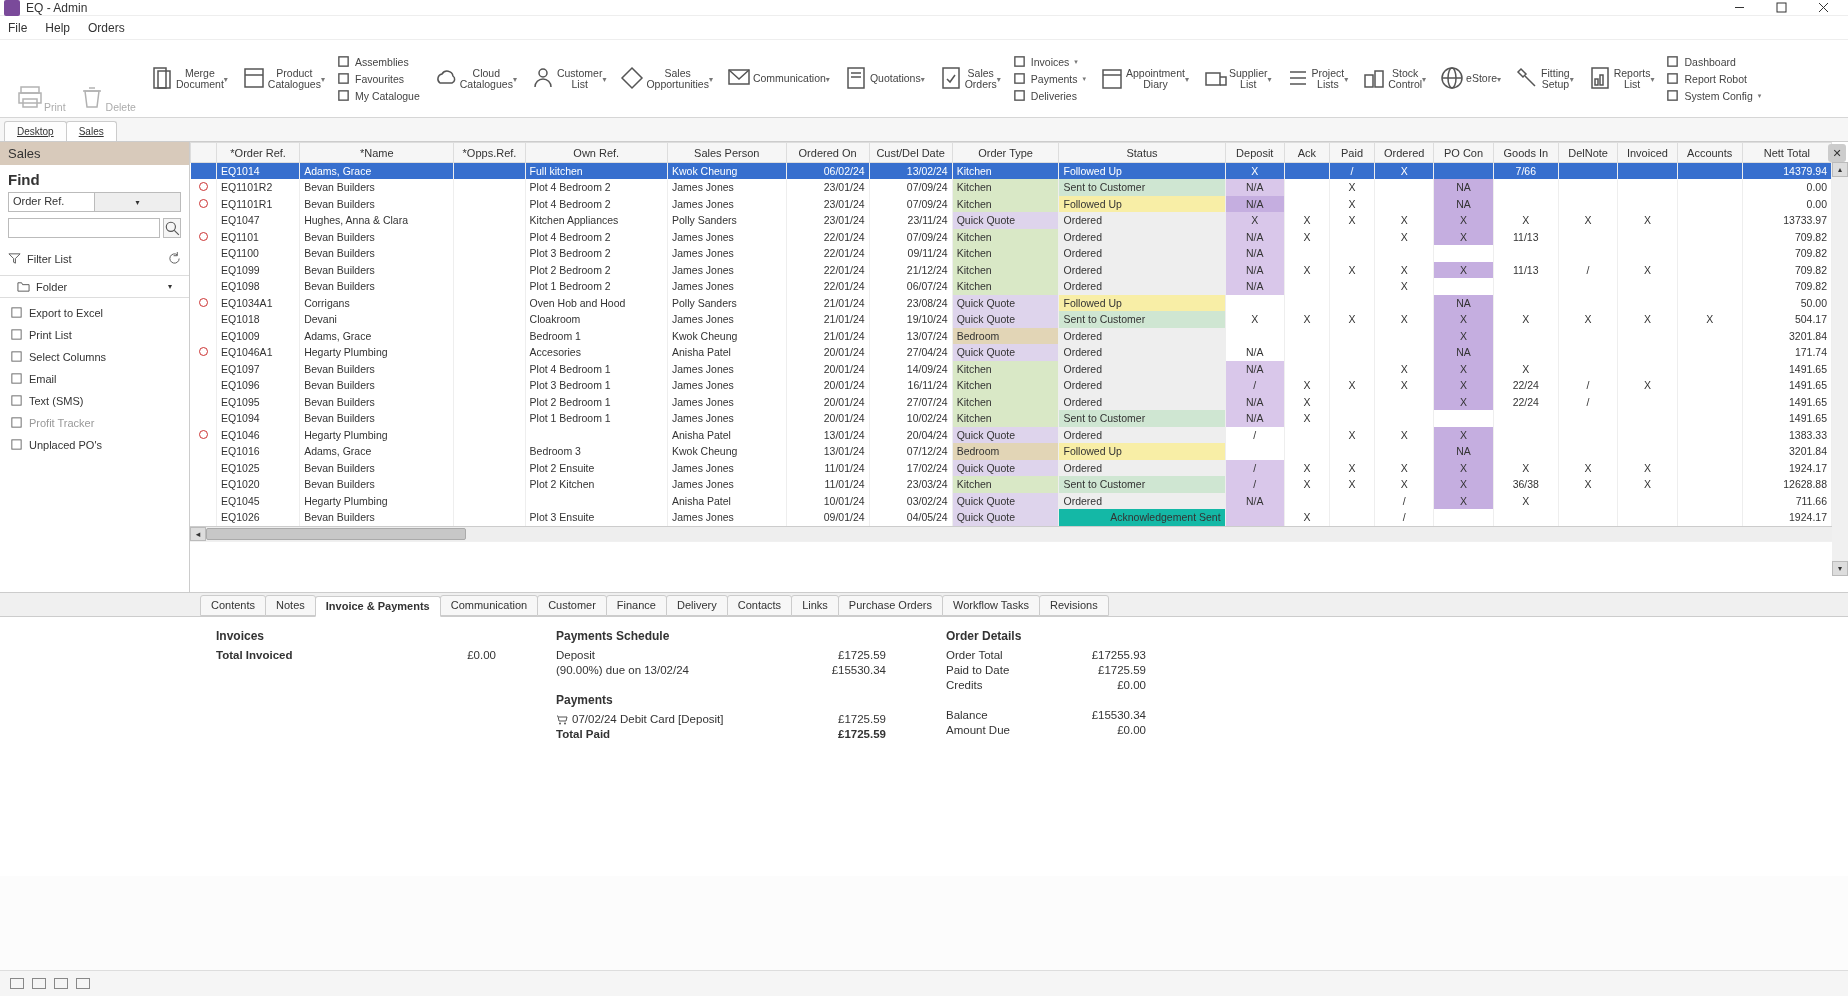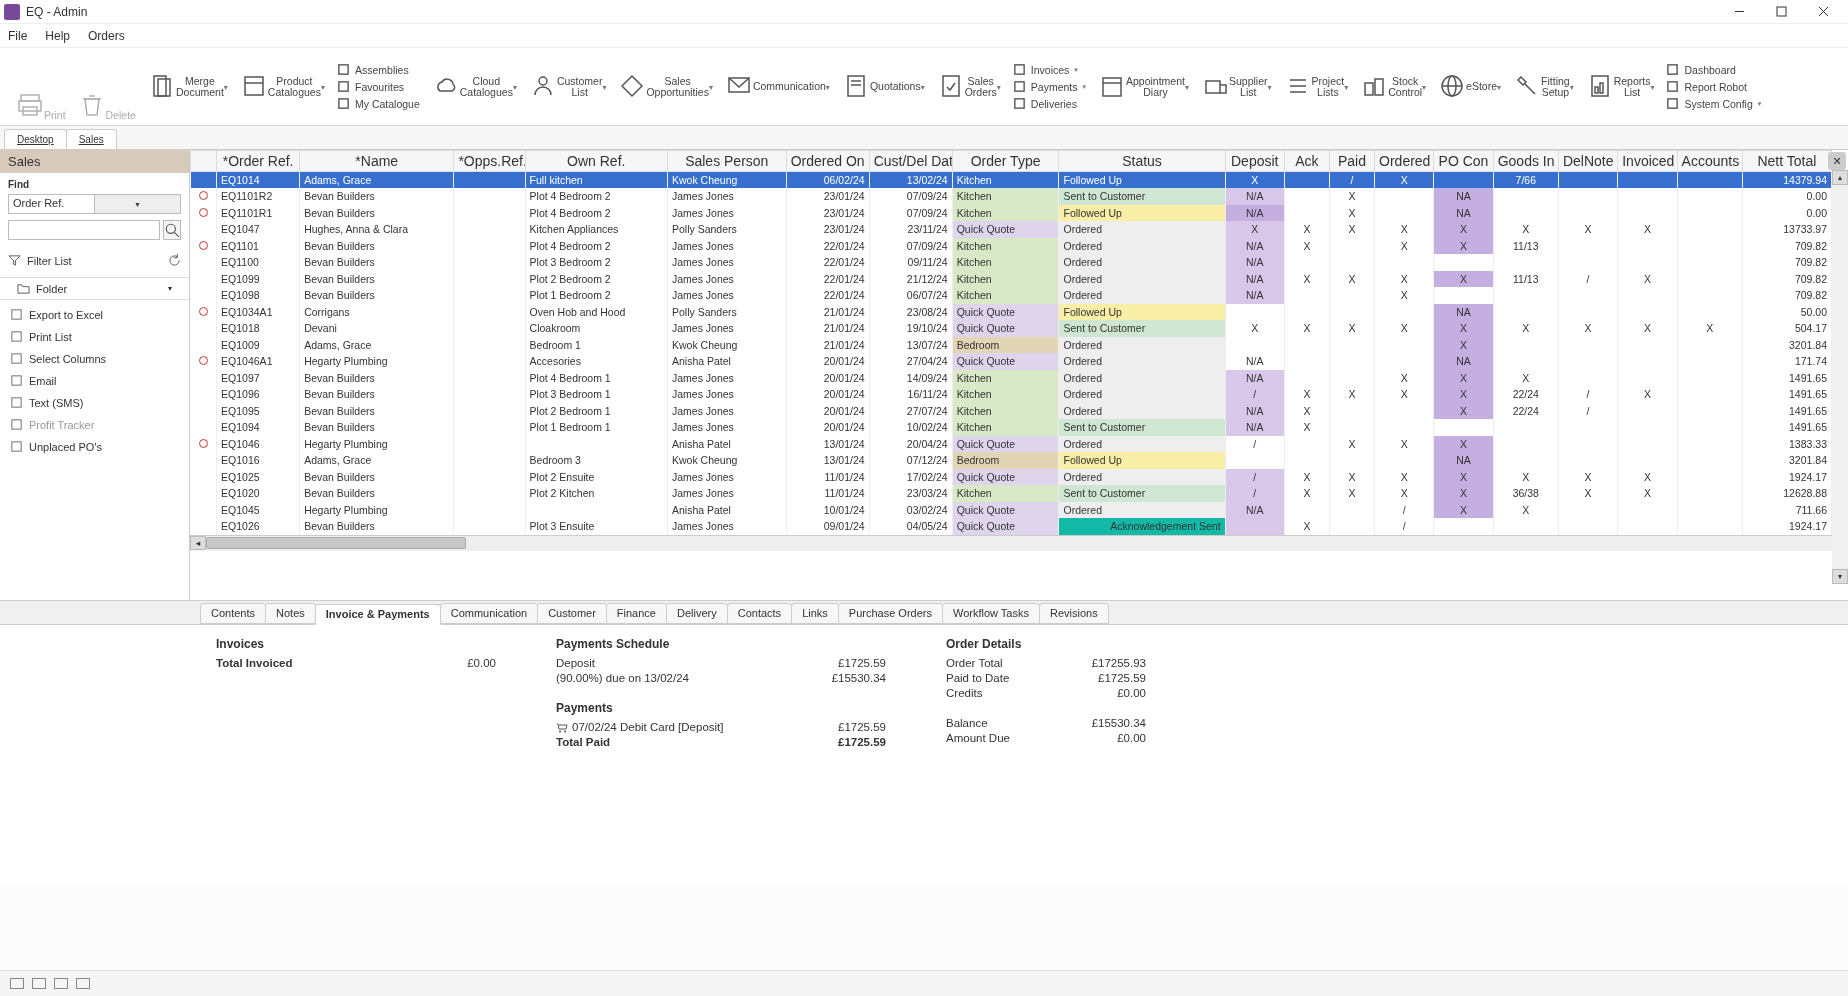--- a/index.html
+++ b/index.html
@@ -1,19 +1,19 @@
 <!DOCTYPE html>
 <html><head>
 <meta charset="utf-8">
 <style>
 * { margin: 0; padding: 0; box-sizing: border-box; font-family: "Segoe UI", Tahoma, sans-serif; }
 body { background: #fcfcfc; font-size: 11px; color: #333; overflow: hidden; width: 1848px; height: 996px; position: relative; }
 
 
-.titlebar { height: 24px; background: #fff; display: flex; align-items: center; padding: 0 4px; border-bottom: 1px solid #eee; }
+.titlebar { height: 16px; background: #fff; display: flex; align-items: center; padding: 0 4px; border-bottom: 1px solid #eee; }
 .titlebar .app-icon { width: 16px; height: 16px; background: #7a4a9a; margin-right: 6px; border-radius: 2px; }
 .titlebar .title { flex: 1; font-size: 12px; color: #333; }
 .titlebar .win-btn { width: 42px; height: 26px; display: flex; align-items: center; justify-content: center; font-size: 13px; cursor: pointer; }
 .titlebar .win-btn svg { width: 11px; height: 11px; }
 
 
 .menubar { height: 24px; background: #fff; display: flex; align-items: center; padding: 0 8px; gap: 18px; border-bottom: 1px solid #eee; }
 .menubar span { font-size: 12px; cursor: pointer; }
 
 
@@ -34,41 +34,41 @@
 .tab { padding: 4px 12px; font-size: 10px; background: #fdfdfd; border: 1px solid #ccc; border-bottom: none; margin-right: -1px; cursor: pointer; border-radius: 3px 3px 0 0; text-decoration: underline; }
 .tab.active { background: #fff; font-weight: 500; }
 
 
 .main { display: flex; height: 450px; }
 
 
 .leftpane { width: 190px; background: #fff; border-right: 1px solid #ccc; display: flex; flex-direction: column; }
 .lp-header { background: #d8cabb; padding: 4px 8px; font-size: 13px; display: flex; align-items: center; justify-content: space-between; }
 .lp-find { padding: 6px 8px 2px; display: flex; flex-direction: column; gap: 4px; }
-.lp-label { font-size: 10px; font-weight: bold; color: #333; }
+.lp-label { font-size: 15px; font-weight: bold; color: #333; }
 .lp-combo { display: flex; border: 1px solid #bbb; height: 20px; }
 .lp-combo span { flex: 1; padding: 2px 4px; font-size: 11px; }
 .lp-combo .ar { width: 16px; background: #eee; display: flex; align-items: center; justify-content: center; font-size: 8px; border-left: 1px solid #bbb; }
 .lp-search-row { display: flex; gap: 3px; margin-top: 2px; }
 .lp-search-row input { flex: 1; border: 1px solid #bbb; height: 20px; padding: 0 4px; font-size: 11px; }
 .lp-search-row button { width: 24px; height: 20px; border: 1px solid #bbb; background: #f5f5f5; cursor: pointer; display: flex; align-items: center; justify-content: center; }
 .lp-filter { margin: 10px 8px 8px; display: flex; align-items: center; justify-content: space-between; padding: 2px 0; }
 .lp-filter svg { width: 13px; height: 13px; }
 .lp-actions { display: flex; flex-direction: column; gap: 1px; padding: 2px 4px; }
 .lp-actions .act { display: flex; align-items: center; gap: 6px; padding: 4px 6px; font-size: 11px; cursor: pointer; border-radius: 2px; }
 .lp-actions .act.disabled { color: #999; }
 .lp-actions .act svg { width: 13px; height: 13px; stroke: #555; fill: none; }
 .lp-folder { display: flex; align-items: center; justify-content: space-between; padding: 4px 17px; border-top: 1px solid #ddd; border-bottom: 1px solid #ddd; margin-bottom: 2px; font-size: 11px; cursor: pointer; }
 .lp-folder-left { display: flex; align-items: center; gap: 6px; }
 
 
 .gridwrap { flex: 1; display: flex; flex-direction: column; background: #fff; position: relative; }
 .grid-close { position: absolute; right: 2px; top: 2px; width: 18px; height: 18px; background: #ccc; display: flex; align-items: center; justify-content: center; font-size: 11px; cursor: pointer; z-index: 2; border-radius: 3px; }
 table.grid { border-collapse: collapse; width: calc(100% - 16px); table-layout: fixed; }
-table.grid th { background: #f6f6f6; border: 1px solid #ddd; padding: 2px 4px; font-size: 14px; font-weight: normal; height: 20px; overflow: hidden; white-space: nowrap; }
+table.grid th { background: #f6f6f6; border: 1px solid #ddd; padding: 2px 4px; font-size: 11px; font-weight: normal; height: 20px; overflow: hidden; white-space: nowrap; }
 table.grid td { border-right: 1px solid #eee; padding: 1px 4px; font-size: 10.5px; height: 16.5px; overflow: hidden; white-space: nowrap; }
 table.grid tr.selected td { background: #376fce !important; color: #fff; }
 .radio-cell { text-align: center; }
 .radio-cell .circ { width: 9px; height: 9px; border: 1.5px solid #c33; border-radius: 50%; display: inline-block; }
 .c-right { text-align: right; }
 .c-center { text-align: center; }
 .ot-kitchen { background: #d9e8c6; }
 .ot-quick { background: #ded4ec; }
 .ot-bedroom { background: #e2d5b6; }
 .st-followed { background: #f8eea6; }

